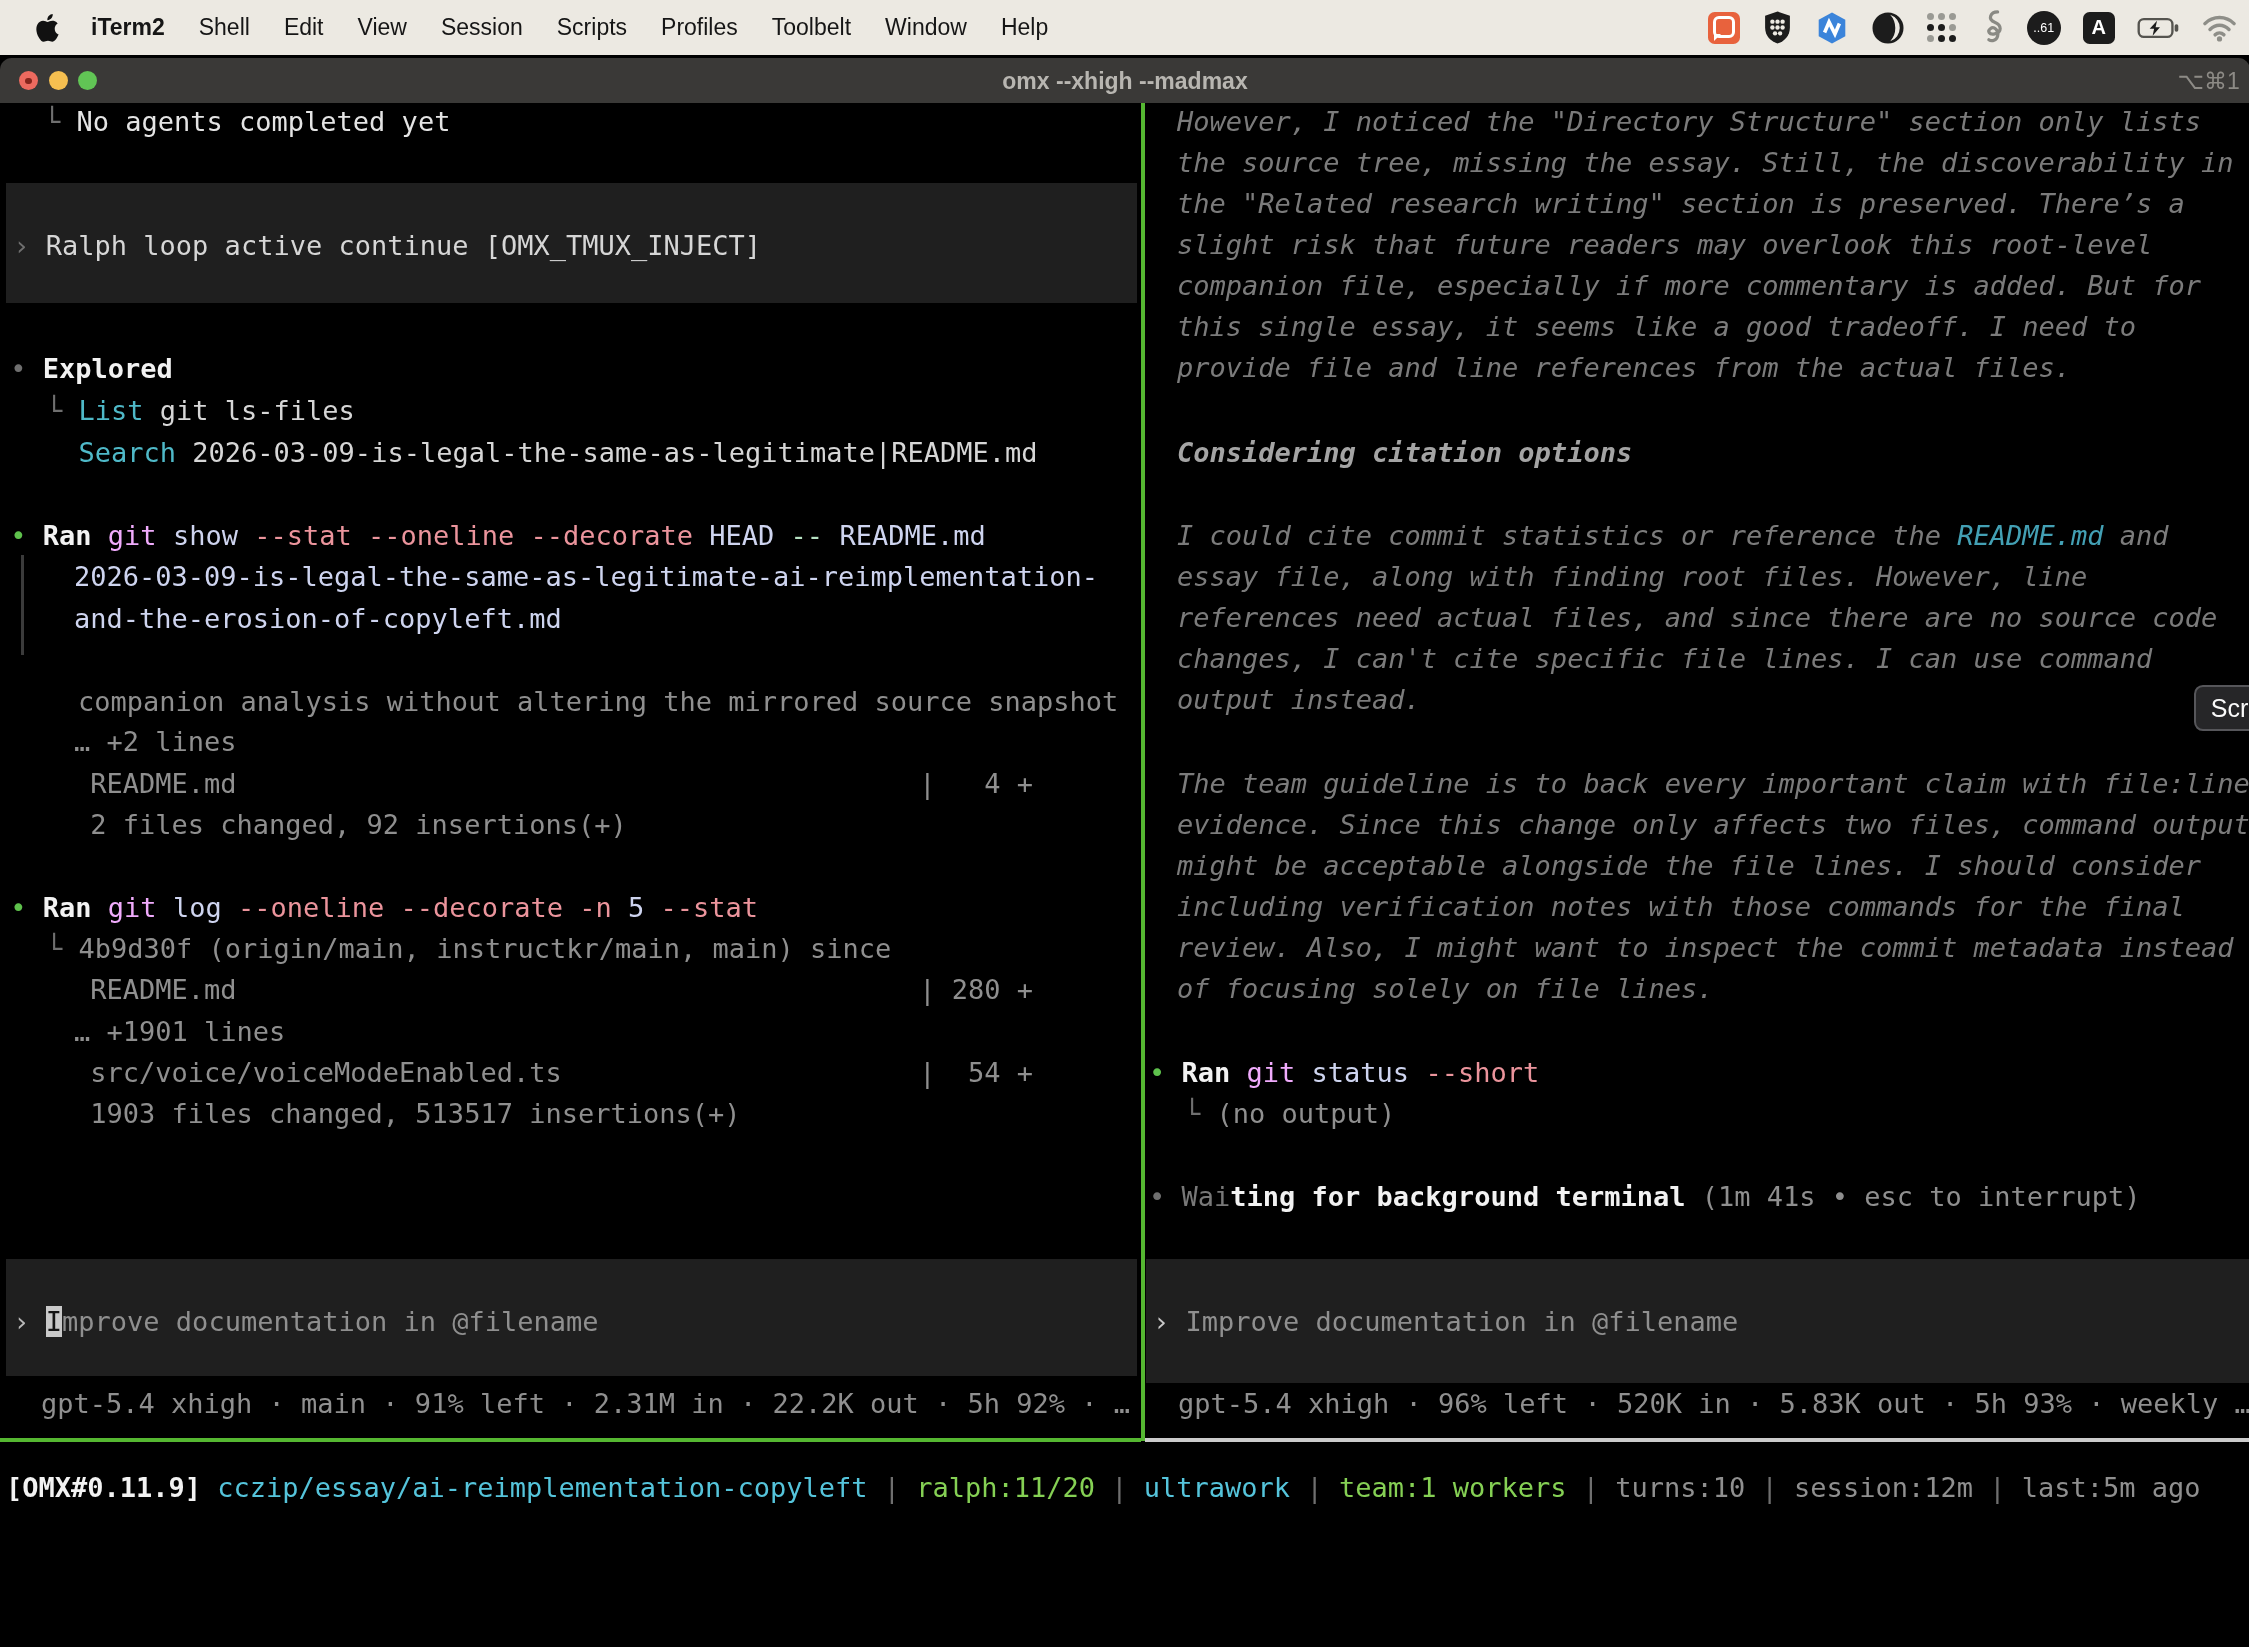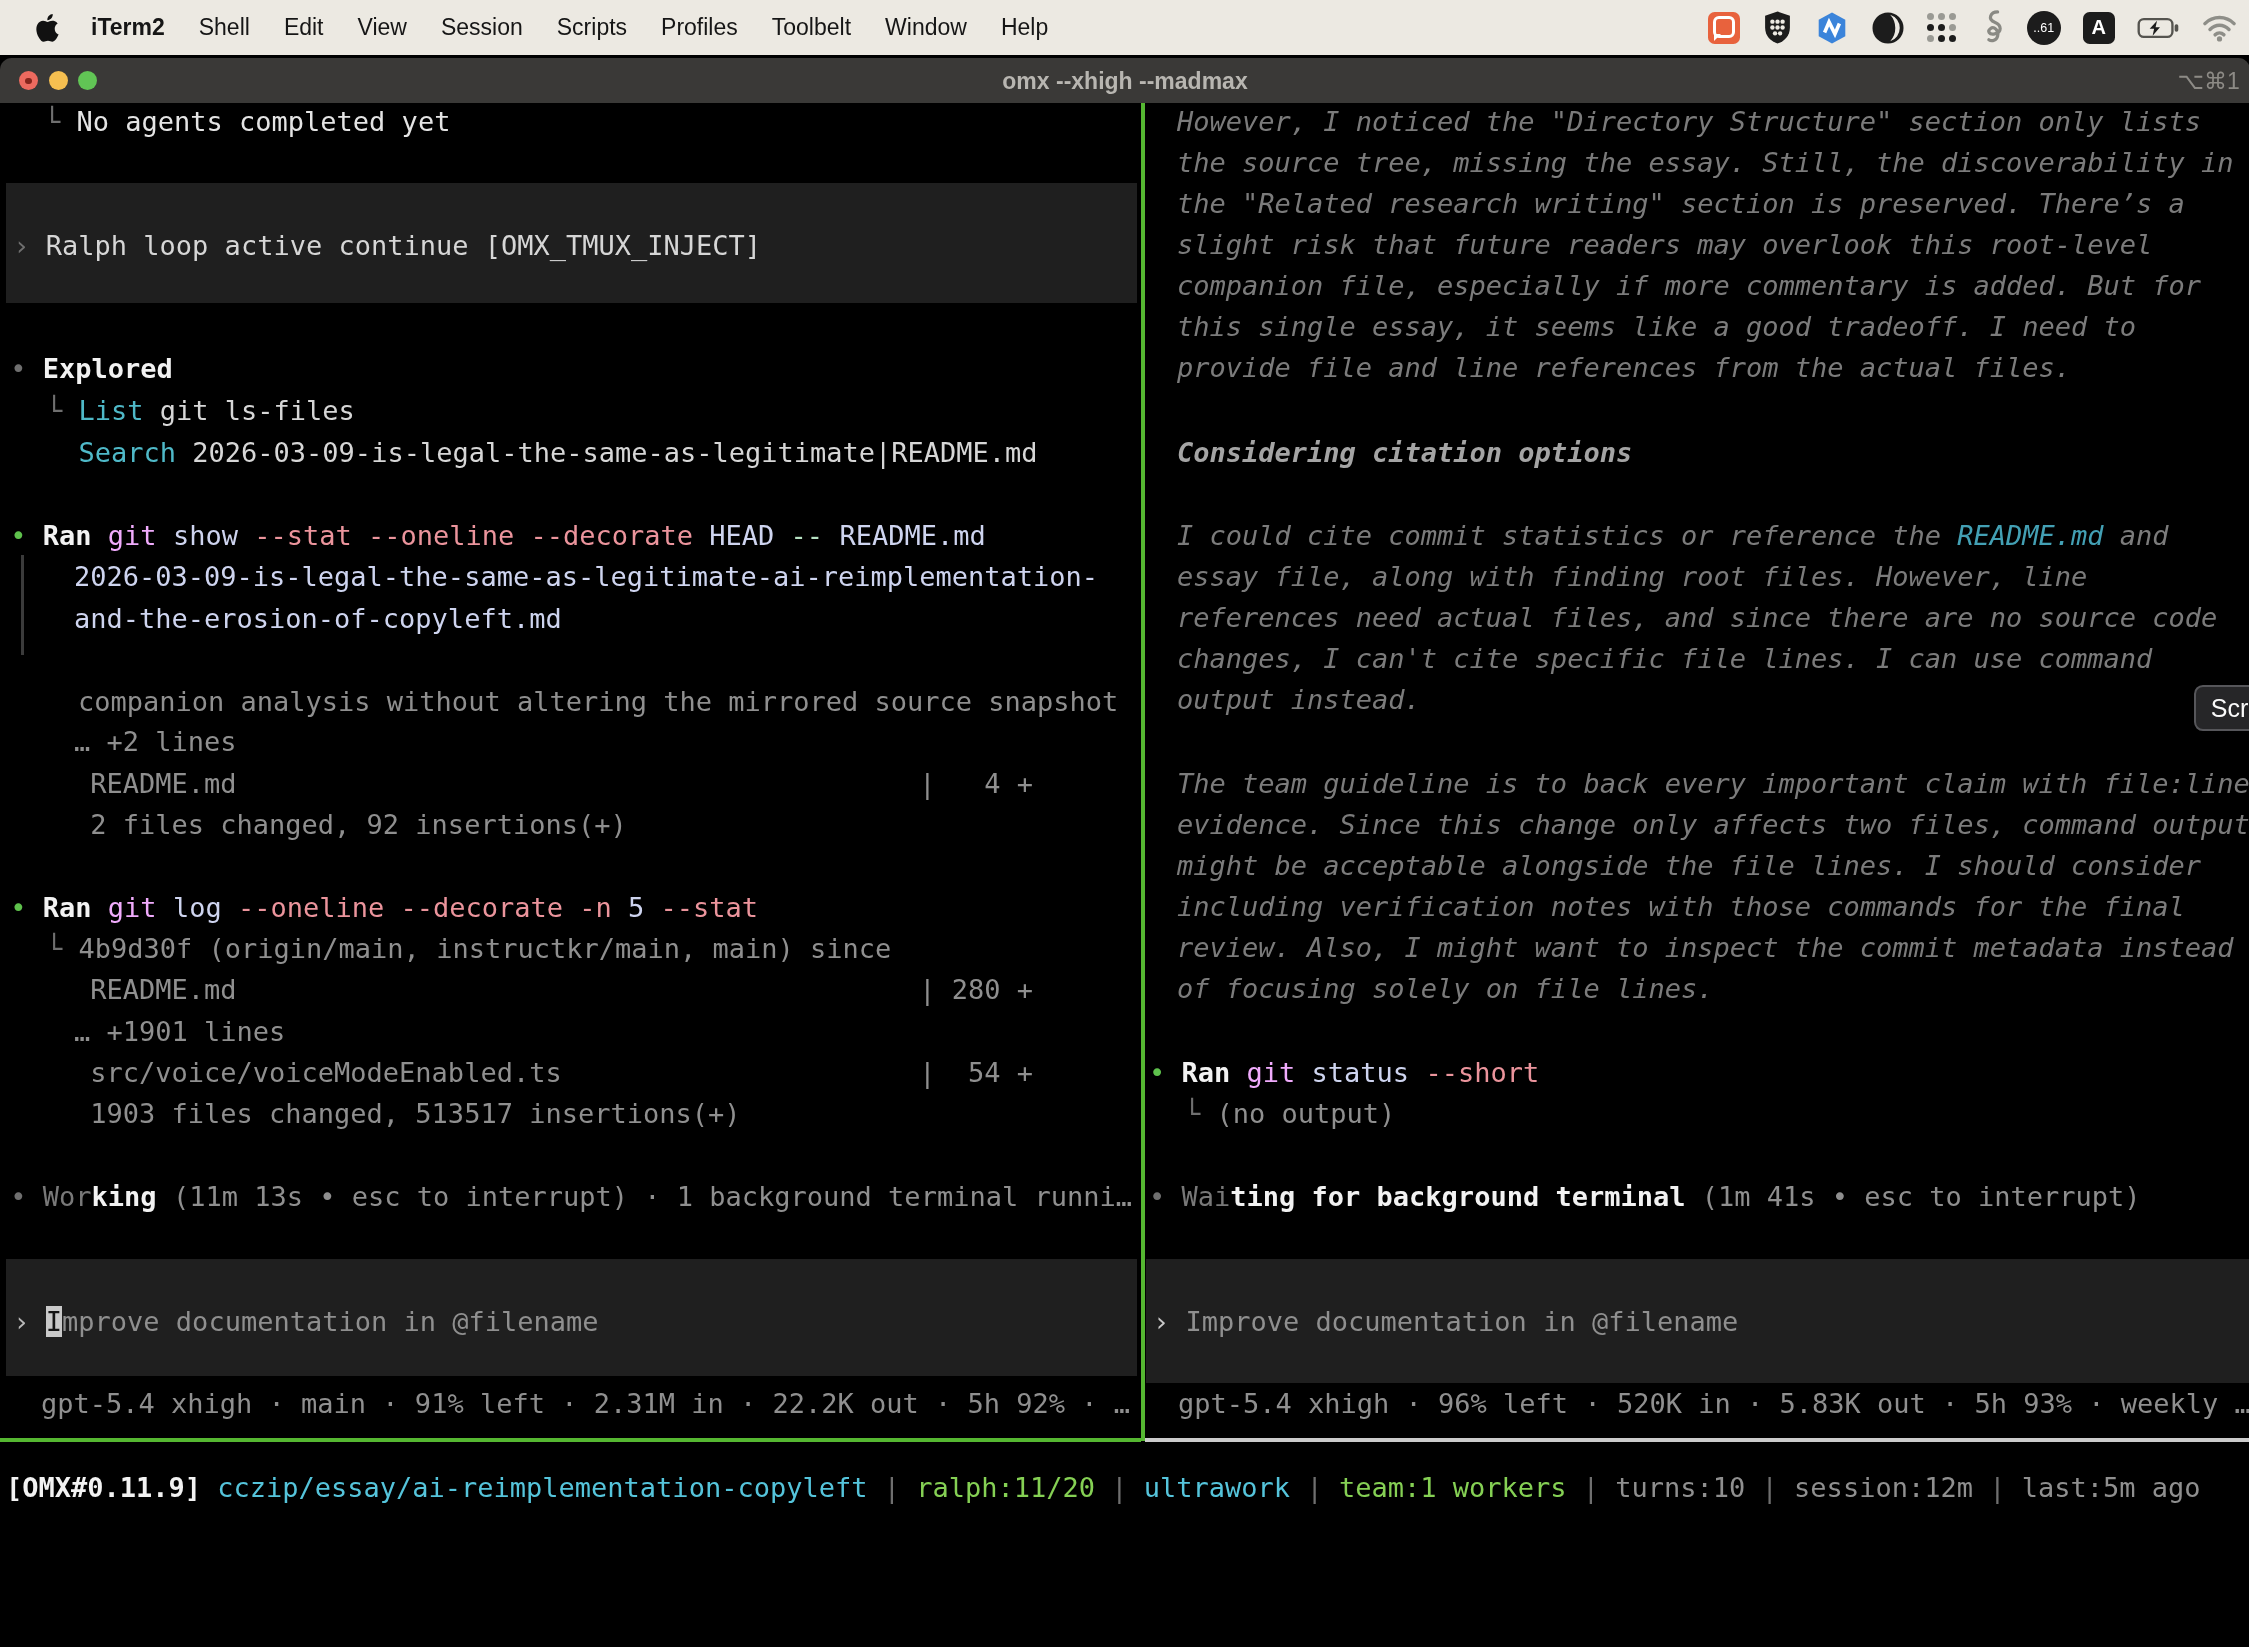--- a/index.html
+++ b/index.html
@@ -207,21 +207,20 @@
   <div class="ln c-g" style="left:74px;top:763px"> README.md                                          |   4 +</div>
   <div class="ln c-g" style="left:74px;top:804px"> 2 files changed, 92 insertions(+)</div>
 
   <div class="ln" style="left:10.3px;top:887px"><span class="c-gn">• </span><span class="c-w">Ran</span><span class="c-bl"> git</span><span class="c-lv"> log</span><span class="c-pk"> --oneline</span><span class="c-pk"> --decorate</span><span class="c-pk"> -n</span><span class="c-lv"> 5</span><span class="c-pk"> --stat</span></div>
   <div class="ln" style="left:46px;top:928px"><span class="c-dg">└ </span><span class="c-g">4b9d30f (origin/main, instructkr/main, main) since</span></div>
   <div class="ln c-g" style="left:74px;top:969px"> README.md                                          | 280 +</div>
   <div class="ln c-g" style="left:74px;top:1011px">… +1901 lines</div>
   <div class="ln c-g" style="left:74px;top:1052px"> src/voice/voiceModeEnabled.ts                      |  54 +</div>
   <div class="ln c-g" style="left:74px;top:1093px"> 1903 files changed, 513517 insertions(+)</div>
 
-  <div class="ln" style="left:10.3px;top:1176px;width:1128px;overflow:hidden"><span class="c-dg">• </span><span class="c-sh">Wor</span><span class="c-w">king</span><span class="c-g"> (11m 13s • esc to interrupt) · 1 background terminal runni…</span></div>
 
   <div class="box" style="left:5.9px;top:1259px;width:1131px;height:117px"></div>
   <div class="ln" style="left:13.3px;top:1301px"><span style="color:#b8b8b8">› </span><span class="cursor">I</span><span class="c-g">mprove documentation in @filename</span></div>
   <div class="ln c-g" style="left:41px;top:1383px">gpt-5.4 xhigh · main · 91% left · 2.31M in · 22.2K out · 5h 92% · …</div>
 
   <div class="pblock" style="left:1177px;top:101px">However, I noticed the "Directory Structure" section only lists
 the source tree, missing the essay. Still, the discoverability in
 the "Related research writing" section is preserved. There’s a
 slight risk that future readers may overlook this root-level
 companion file, especially if more commentary is added. But for

